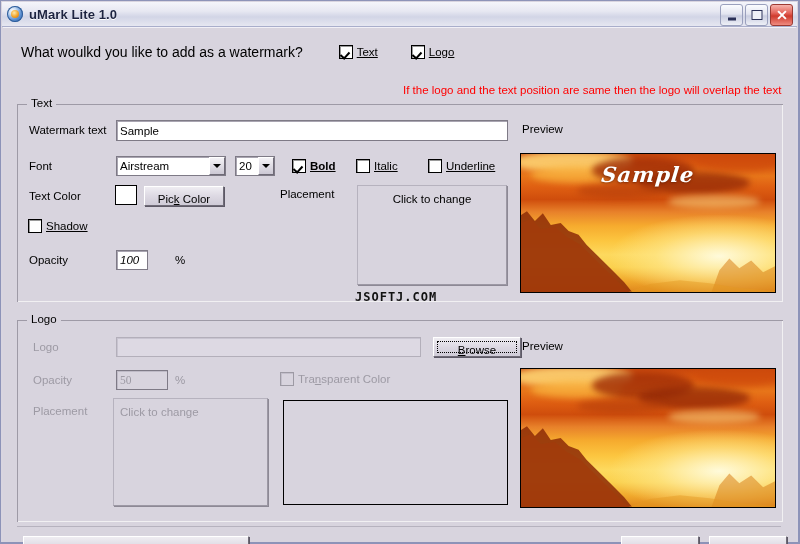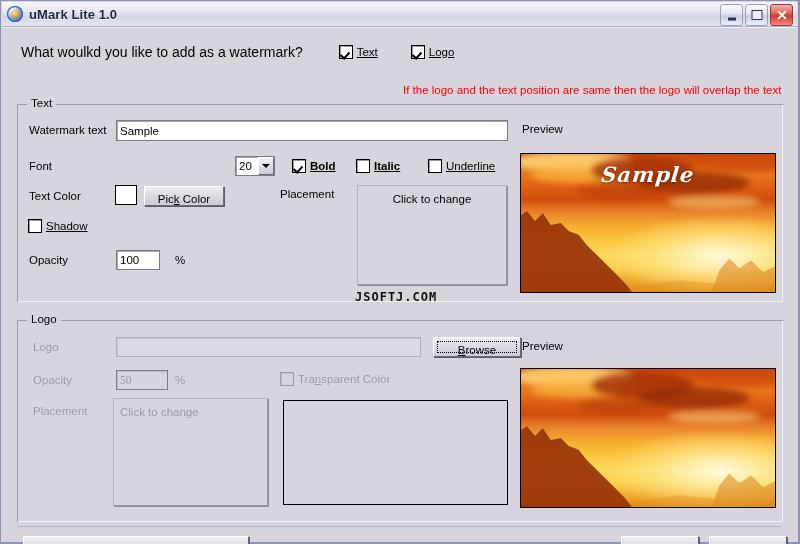--- a/index.html
+++ b/index.html
@@ -230,53 +230,59 @@
     <div class="group" id="grp-text">
       <span class="group-title">Text</span>
     </div>
 
     <span class="lbl" style="position:absolute;left:26px;top:96px;">Watermark text</span>
     <div class="tbox" style="position:absolute;left:113px;top:92px;width:392px;height:21px;">
       <span>Sample</span>
     </div>
 
     <span class="lbl" style="position:absolute;left:26px;top:132px;">Font</span>
+    <div class="combo" style="position:absolute;left:113px;top:128px;width:110px;height:20px;">
+      <span>Airstream</span>
+      <span class="arrowbtn">
+          <span class="caret"></span>
+        </span>
+    </div>
     <div class="combo" style="position:absolute;left:232px;top:128px;width:40px;height:20px;">
       <span>20</span>
       <span class="arrowbtn">
           <span class="caret"></span>
         </span>
     </div>
 
     <span class="cbwrap" style="position:absolute;left:289px;top:131px;">
       <span class="cbox on"></span>
       <span class="lbl" style="font-weight:bold;"><u>Bold</u></span>
     </span>
-    <span class="cbwrap" style="position:absolute;left:353px;top:131px;font-weight:bold;">
+    <span class="cbwrap" style="position:absolute;left:353px;top:131px;">
       <span class="cbox"></span>
       <span class="lbl"><u>Italic</u></span>
     </span>
     <span class="cbwrap" style="position:absolute;left:425px;top:131px;">
       <span class="cbox"></span>
       <span class="lbl"><u>Underline</u></span>
     </span>
 
     <span class="lbl" style="position:absolute;left:26px;top:162px;">Text Color</span>
     <div class="swatch" style="position:absolute;left:112px;top:157px;"></div>
     <div class="btn" style="position:absolute;left:141px;top:158px;width:80px;height:20px;">
       <span>Pic<u>k</u> Color</span>
     </div>
 
     <span class="cbwrap" style="position:absolute;left:25px;top:191px;">
       <span class="cbox"></span>
       <span class="lbl"><u>Shadow</u></span>
     </span>
 
     <span class="lbl" style="position:absolute;left:26px;top:226px;">Opacity</span>
-    <div class="tbox" style="position:absolute;left:113px;top:222px;width:44px;height:20px;">
+    <div class="tbox" style="position:absolute;left:113px;top:222px;width:32px;height:20px;font-style:italic;">
       <span>100</span>
     </div>
     <span class="lbl" style="position:absolute;left:172px;top:226px;">%</span>
 
     <span class="lbl" style="position:absolute;left:277px;top:160px;">Placement</span>
     <div class="panel" style="position:absolute;left:354px;top:157px;width:150px;height:100px;">
       <span class="ptext" style="left:0;right:0;top:7px;text-align:center;">Click to change</span>
     </div>
 
     <span class="lbl" style="position:absolute;left:519px;top:95px;">Preview</span>

